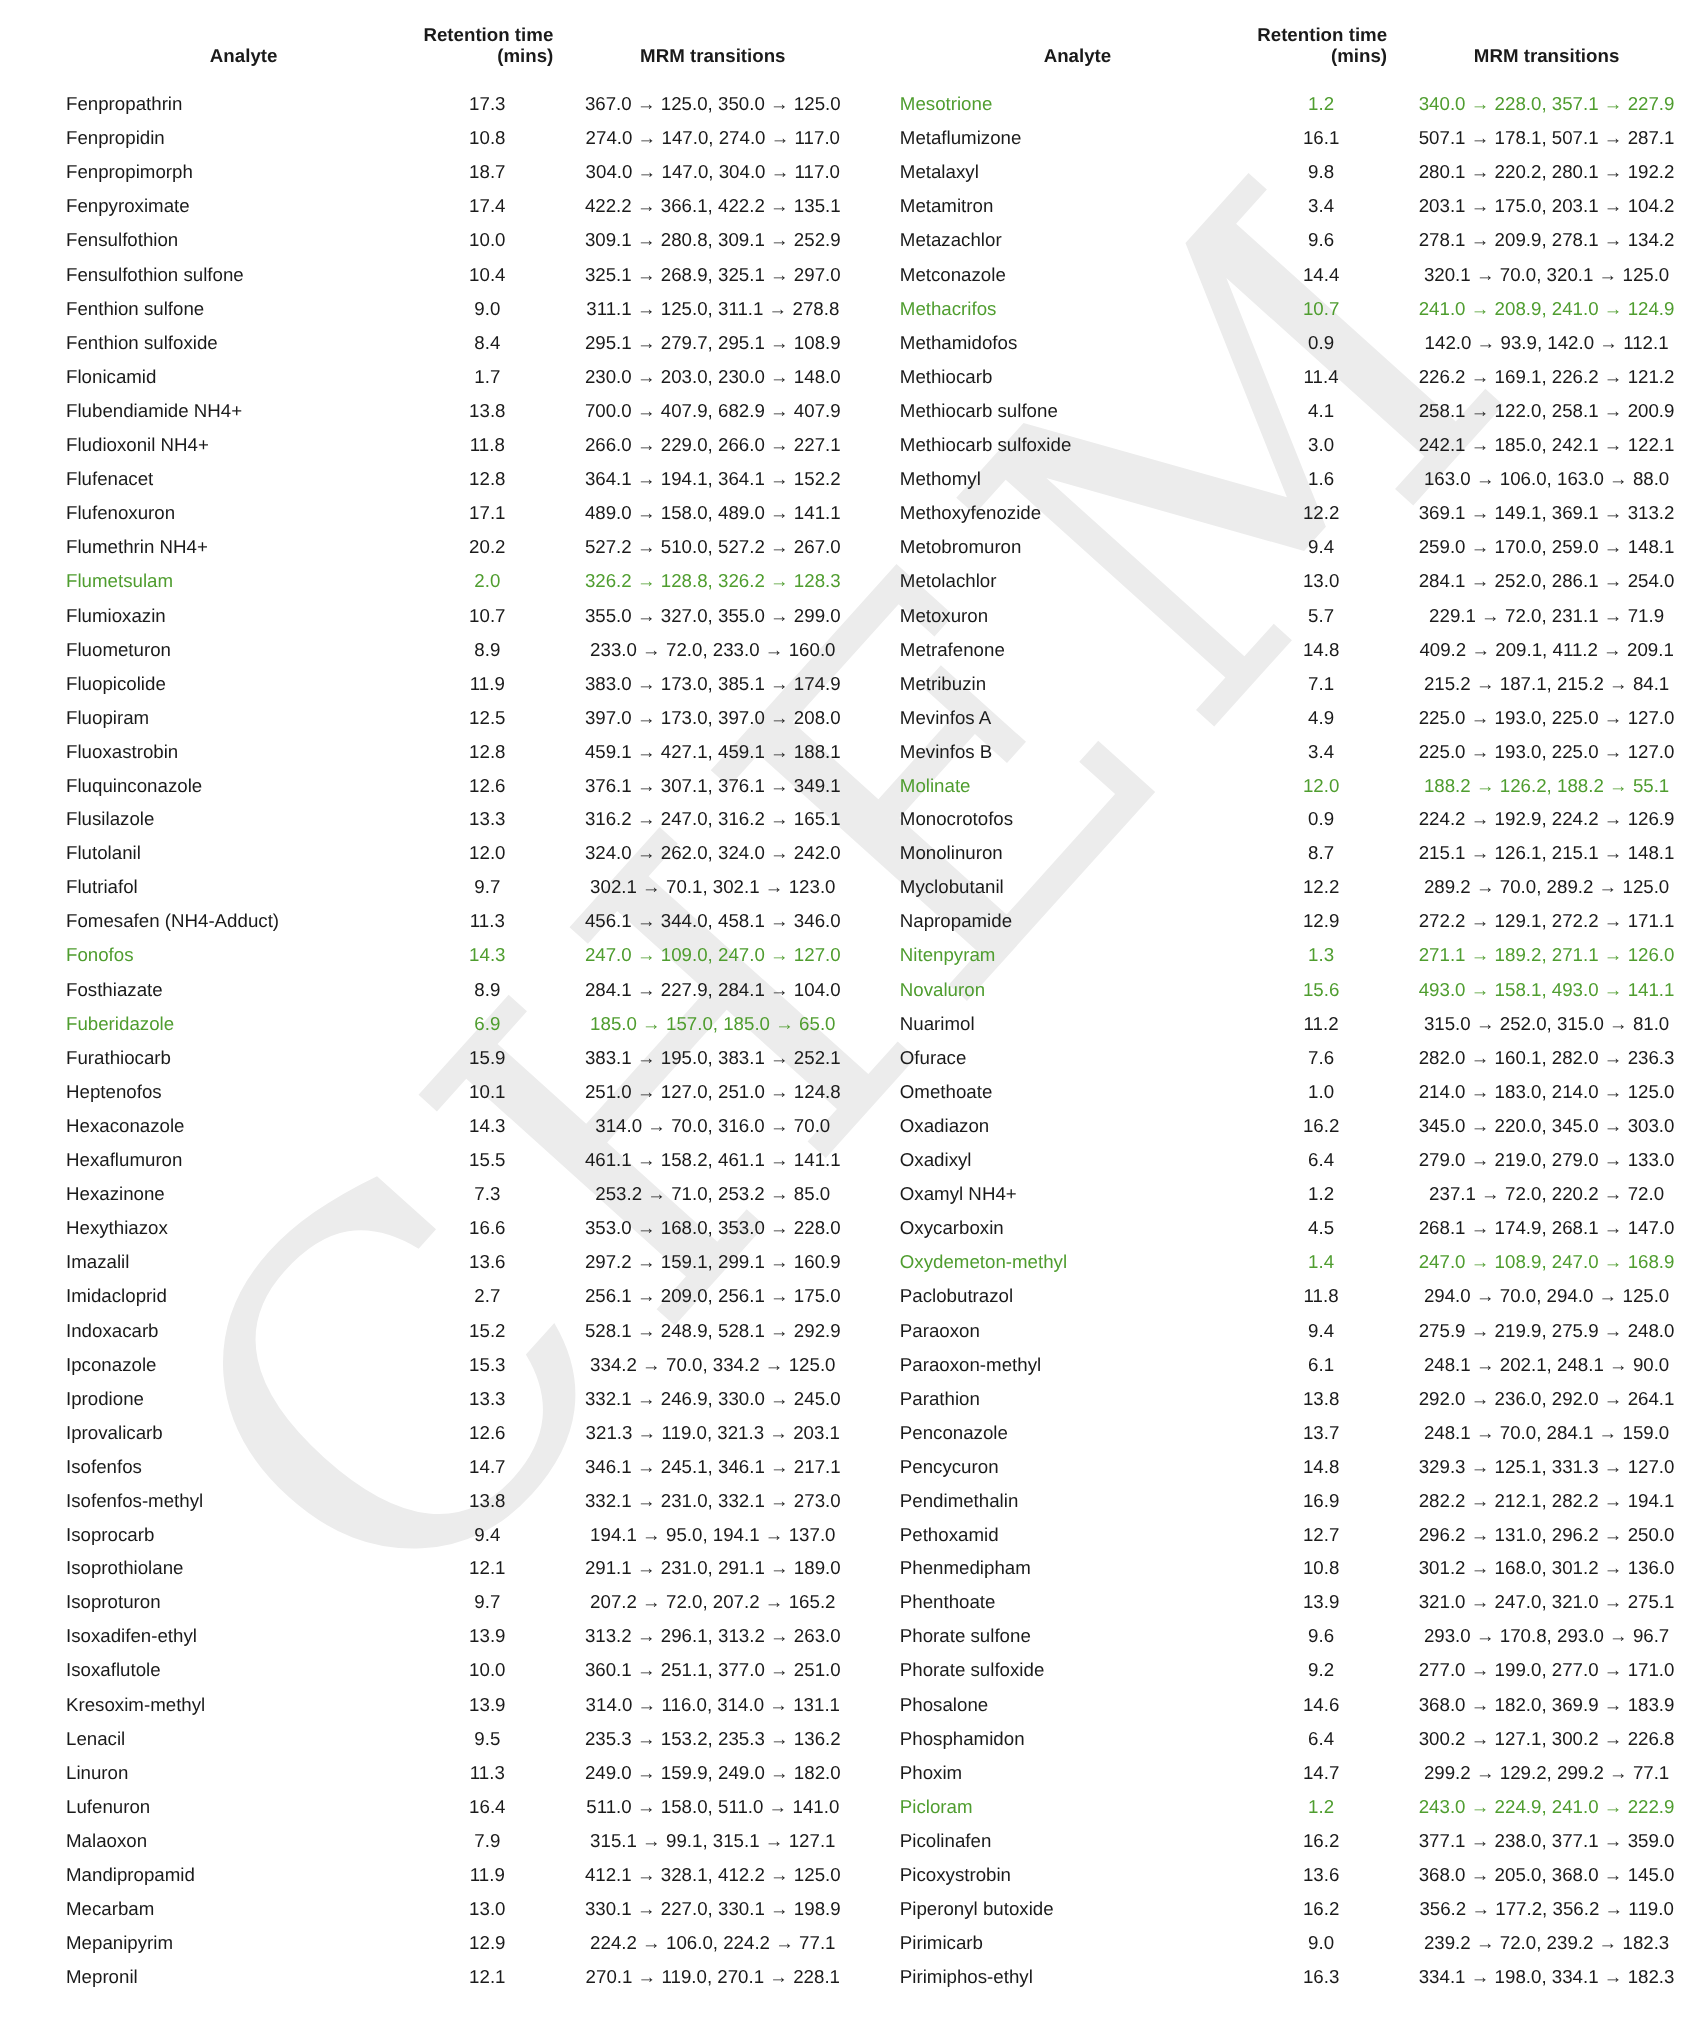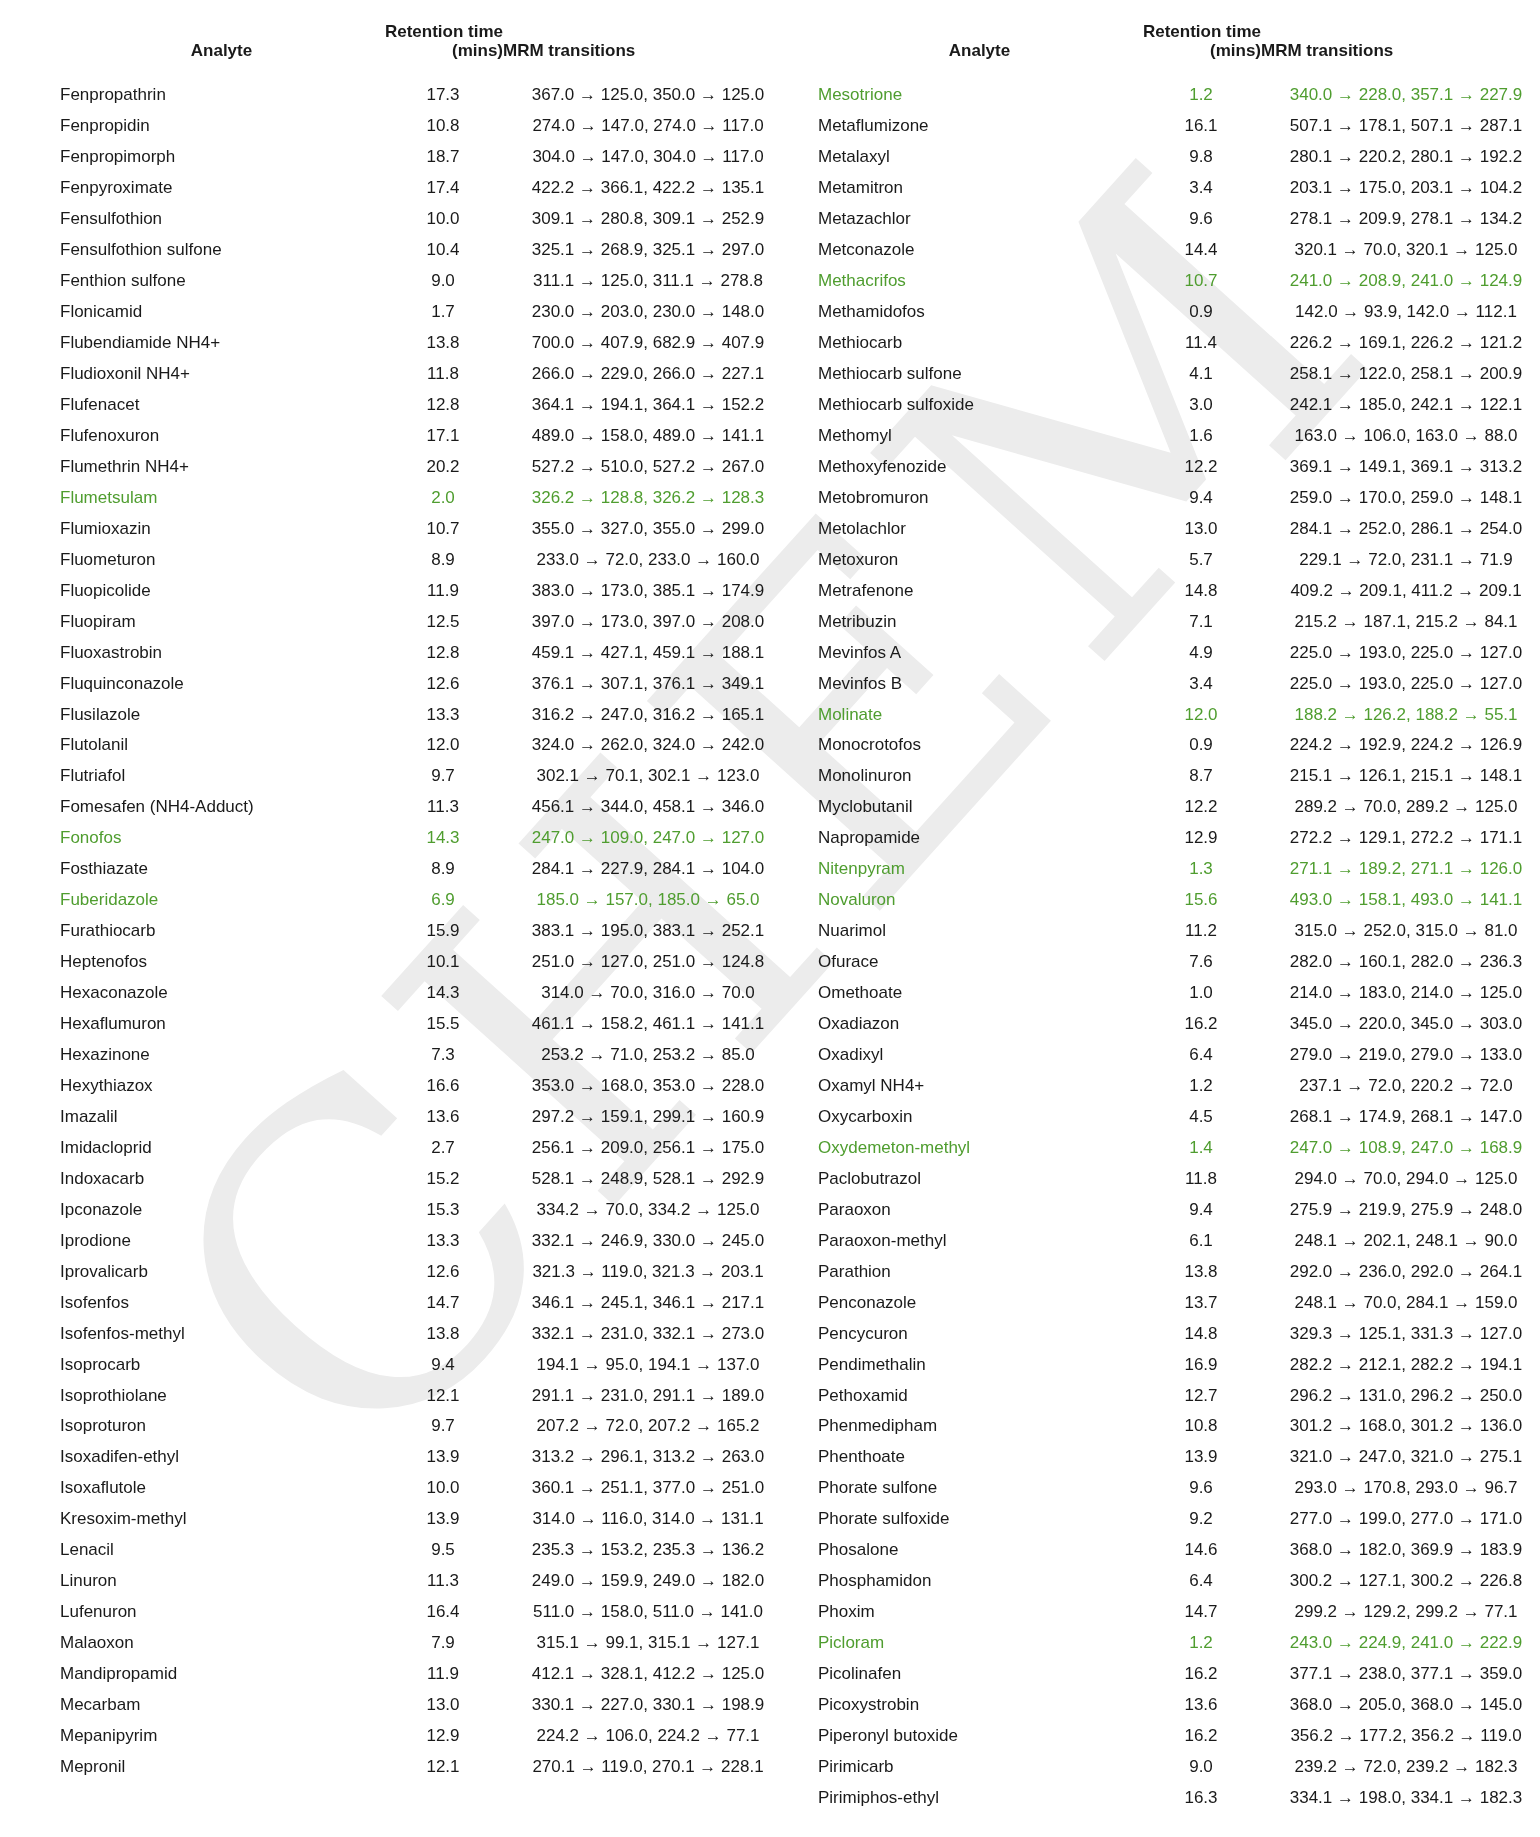--- a/index.html
+++ b/index.html
@@ -28,21 +28,21 @@
   }
   #table-left{left:60px;}
   #table-right{left:818px;}
   .thead{
     display:grid; grid-template-columns:323px 120px 290px;
     align-items:end; height:46px;
   }
   .thead .hcell{font-weight:bold; font-size:17px; line-height:19px;}
   .h-analyte{text-align:center;}
   .h-rt{text-align:right;}
-  .h-mrm{}
+  .h-mrm{text-align:center;}
   .tbody{margin-top:20px;}
   .row{
     display:grid; grid-template-columns:323px 120px 290px;
     align-items:center; height:30.96px; font-size:17px;
   }
   .c-analyte{text-align:left; white-space:nowrap;}
   .c-rt{text-align:center; white-space:nowrap;}
   .c-mrm{text-align:center; white-space:nowrap;}
   .row.green{color:var(--green);}
 </style>
@@ -94,20 +94,25 @@
         <div class="c-analyte">Fensulfothion sulfone</div>
         <div class="c-rt">10.4</div>
         <div class="c-mrm">325.1 → 268.9, 325.1 → 297.0</div>
       </div>
       <div class="row">
         <div class="c-analyte">Fenthion sulfone</div>
         <div class="c-rt">9.0</div>
         <div class="c-mrm">311.1 → 125.0, 311.1 → 278.8</div>
       </div>
       <div class="row">
+        <div class="c-analyte">Fenthion sulfoxide</div>
+        <div class="c-rt">8.4</div>
+        <div class="c-mrm">295.1 → 279.7, 295.1 → 108.9</div>
+      </div>
+      <div class="row">
         <div class="c-analyte">Flonicamid</div>
         <div class="c-rt">1.7</div>
         <div class="c-mrm">230.0 → 203.0, 230.0 → 148.0</div>
       </div>
       <div class="row">
         <div class="c-analyte">Flubendiamide NH4+</div>
         <div class="c-rt">13.8</div>
         <div class="c-mrm">700.0 → 407.9, 682.9 → 407.9</div>
       </div>
       <div class="row">

